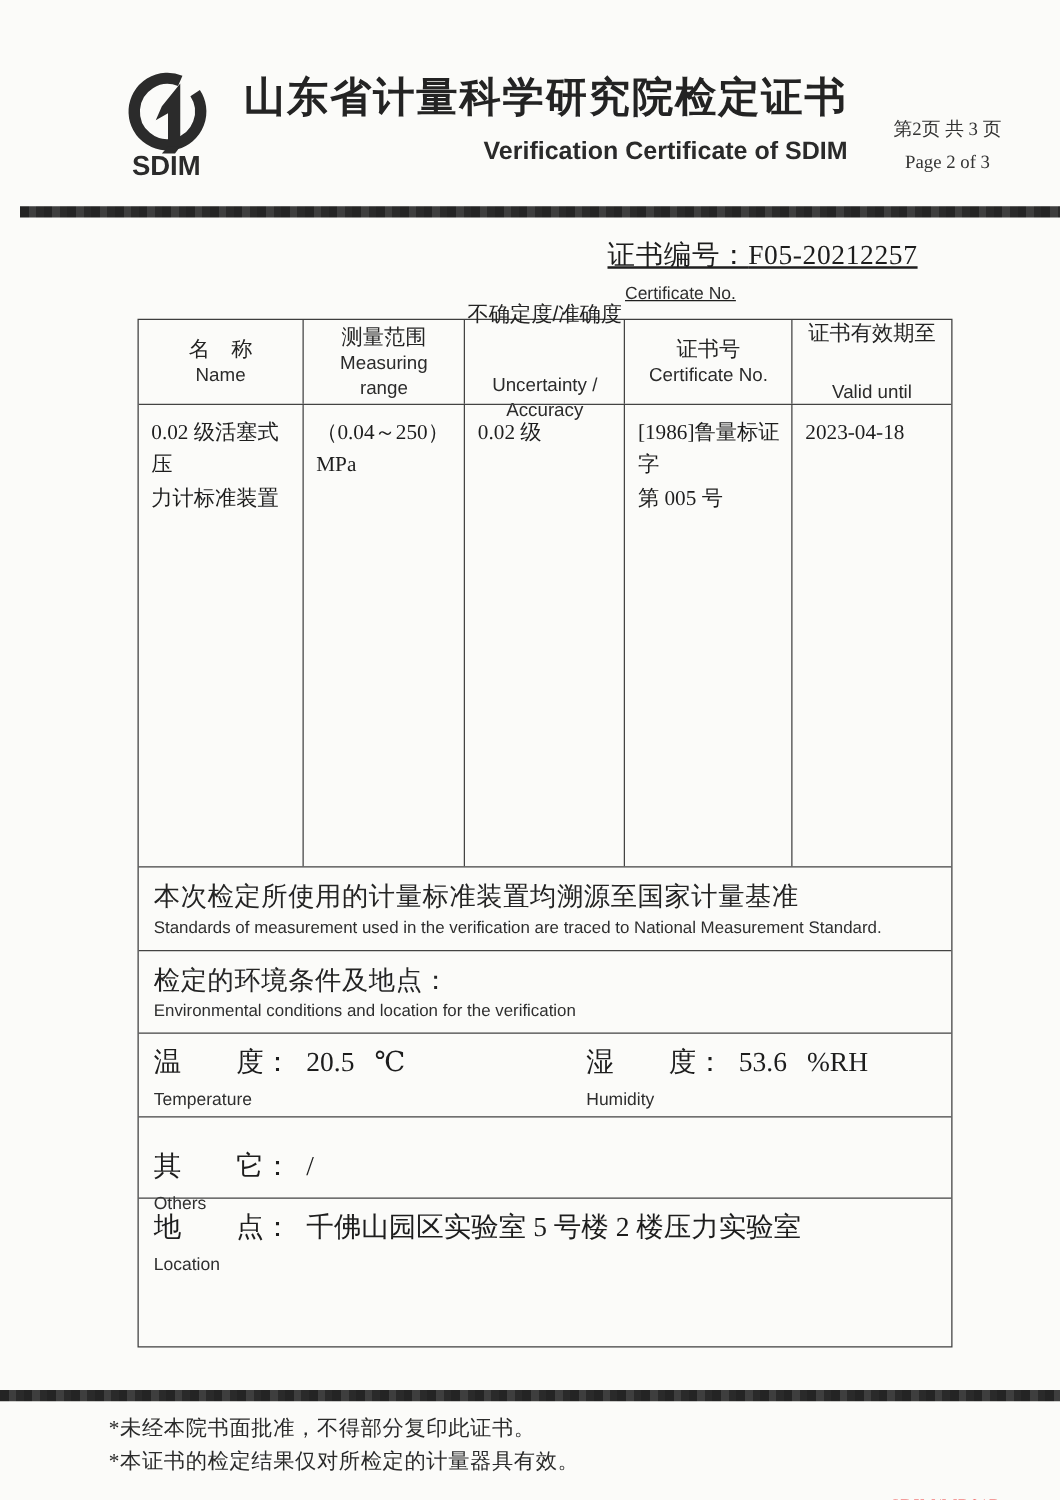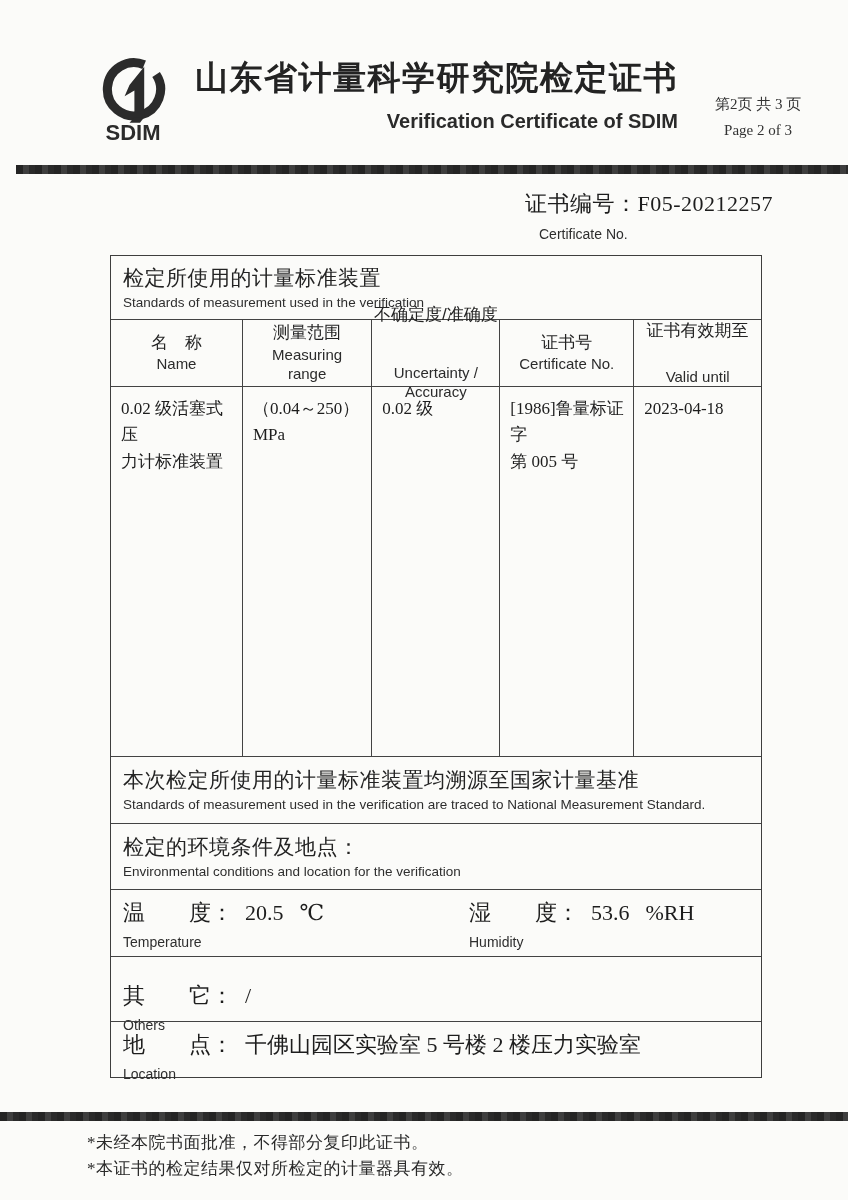--- a/index.html
+++ b/index.html
@@ -32,21 +32,21 @@
   .page-info { position: absolute; left: 693px; top: 92px; width: 130px; text-align: center;
     font-size: 15px; color: #333; line-height: 1.7; }
 
   
   .rule { position: absolute; height: 9px;
     background: repeating-linear-gradient(90deg, #242424 0 7px, #3e3e3e 7px 13px, #2a2a2a 13px 19px); }
   .rule-top { left: 16px; width: 832px; top: 165px; }
   .rule-bottom { left: 0; width: 848px; top: 1112px; }
 
   
-  .cert-block { position: absolute; left: 525px; top: 189px; }
+  .cert-block { position: absolute; left: 486px; top: 189px; text-decoration: underline; }
   .cert-line { font-size: 22px; color: #1d1d1d; letter-spacing: 0.5px; }
   .cert-en { font-size: 14px; color: #2e2e2e; margin: 7px 0 0 14px;
     font-family: "Liberation Sans", "DejaVu Sans", sans-serif; }
 
   
   .doc-table { position: absolute; left: 110px; top: 255px; width: 652px; height: 823px;
     border: 1.5px solid #3e3e3e; background: transparent; }
   .t-row { position: relative; width: 100%; border-top: 1px solid #434343; }
   .t-row:first-child { border-top: none; }
 
@@ -119,24 +119,20 @@
 
   <div class="rule rule-top"></div>
 
   <div class="cert-block">
     <div class="cert-line"><span>证书编号：</span><span>F05-20212257</span></div>
     <div class="cert-en">Certificate No.</div>
   </div>
 
   <div class="doc-table">
 
-    <div class="t-row row-section">
-      <div class="zh-head">检定所使用的计量标准装置</div>
-      <div class="en-sub">Standards of measurement used in the verification</div>
-    </div>
 
     <div class="t-row row-cols">
       <div class="cell c0 head-cell">
         <div class="head-zh">名　称</div>
         <div class="head-en">Name</div>
       </div>
       <div class="cell c1 head-cell">
         <div class="head-zh">测量范围</div>
         <div class="head-en">Measuring
 range</div>

